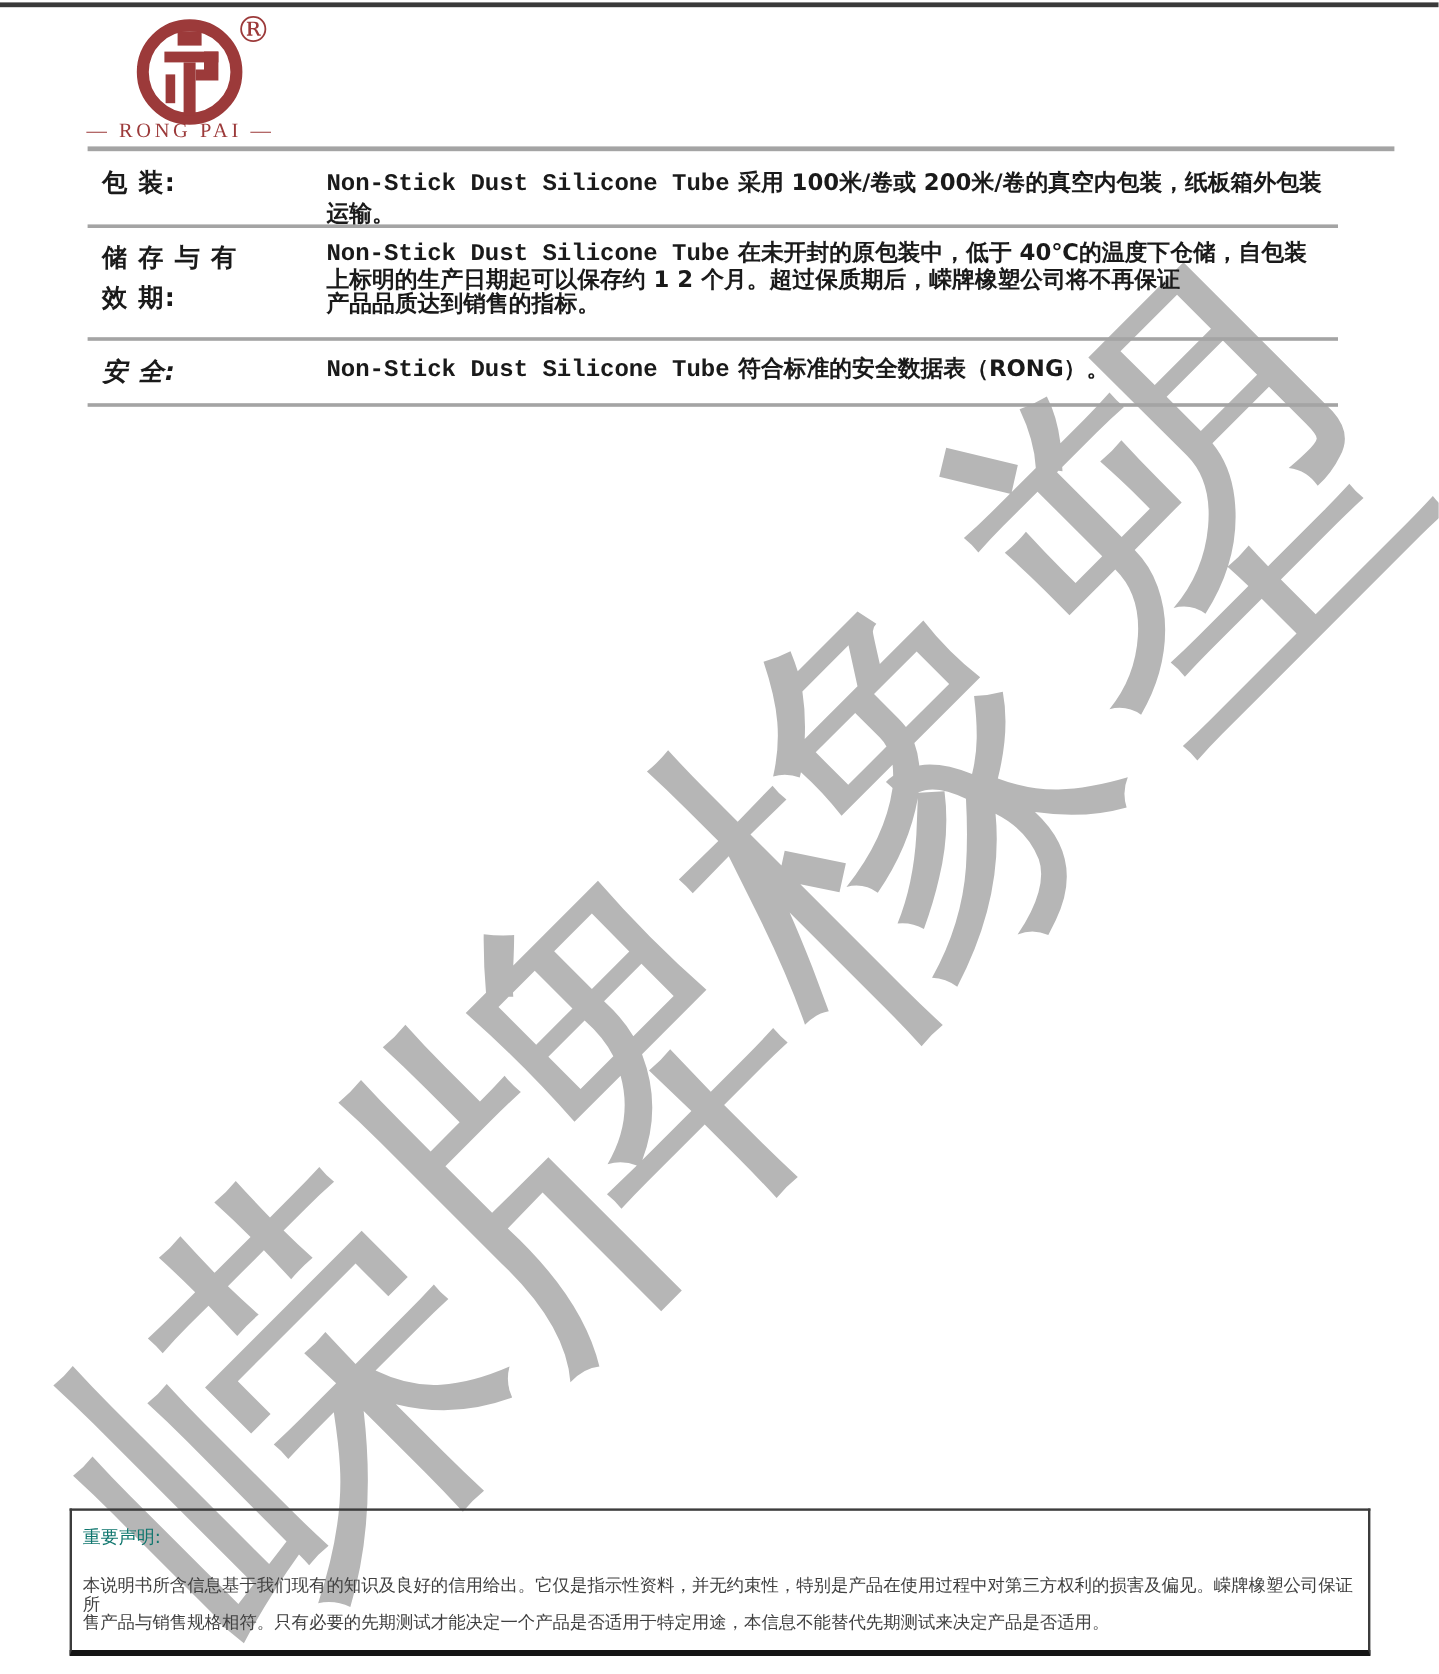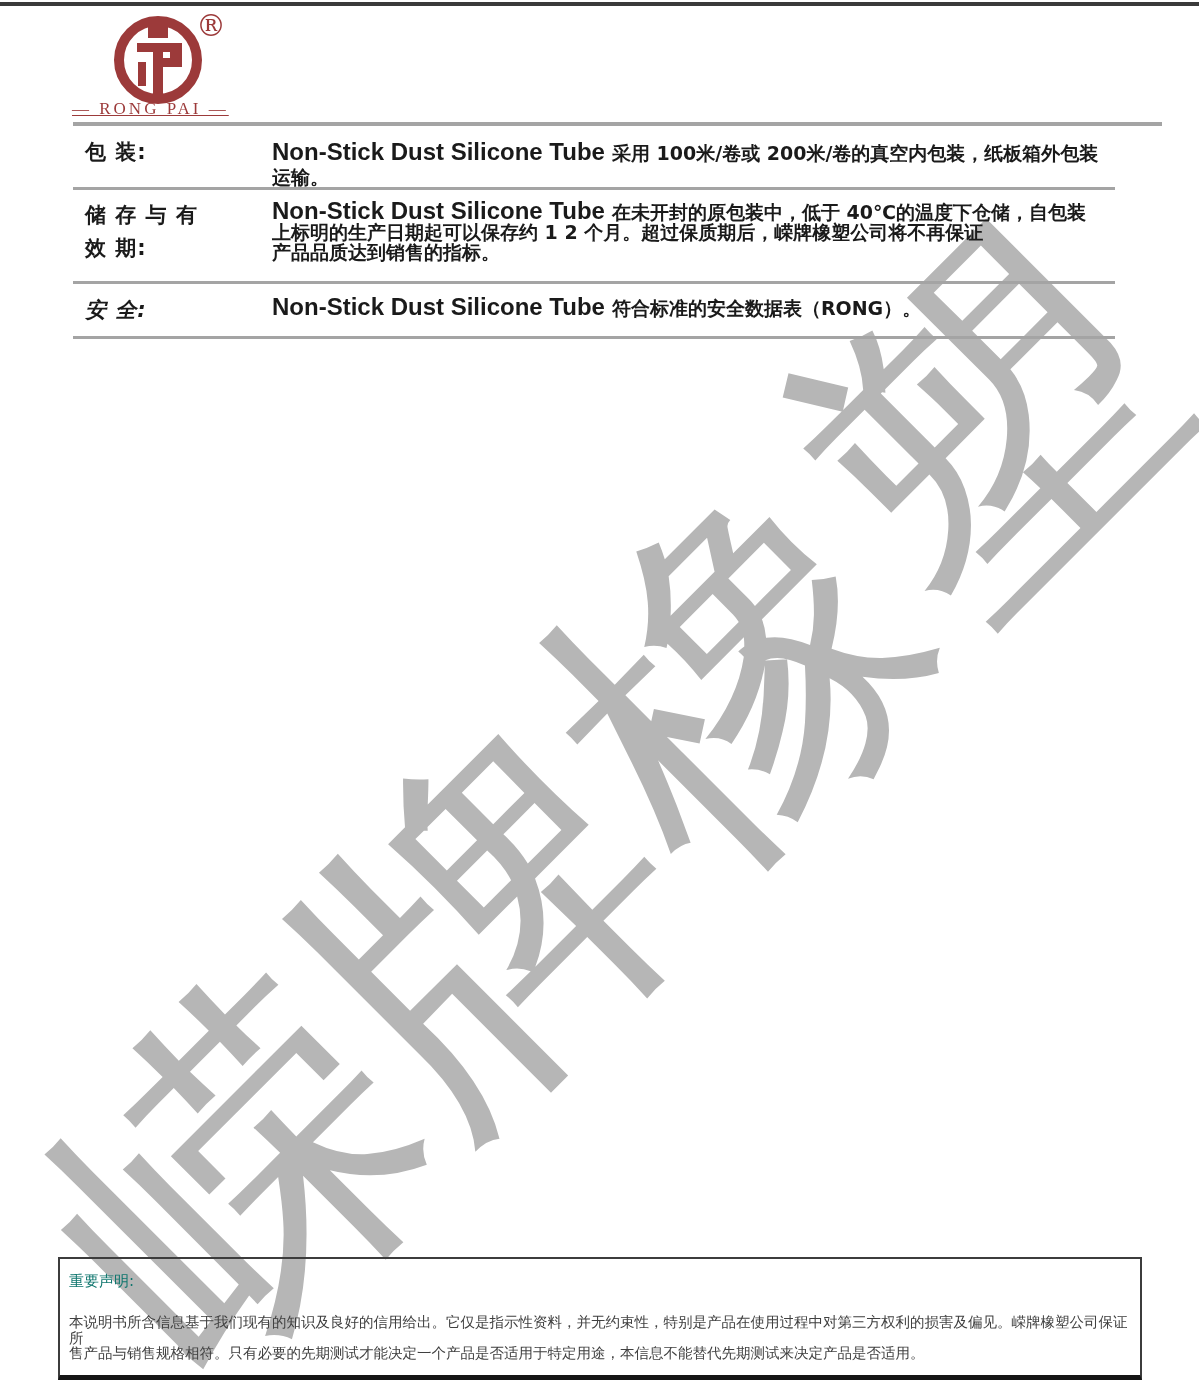--- a/index.html
+++ b/index.html
@@ -23,21 +23,20 @@
     position: absolute; left: 196px; top: 8px;
     font-size: 30px; color: #9c3a3a; z-index: 3;
     font-family: "DejaVu Serif", serif;
   }
   .brand {
     position: absolute; left: 72px; top: 99px;
     font-size: 17px; letter-spacing: 3px;
     color: #9c3a3a; z-index: 3;
     font-family: "Liberation Serif", serif;
     white-space: nowrap;
-    text-decoration: underline;
   }
   
   .rule { position: absolute; background: #a4a4a4; z-index: 2; height: 3px; }
   .rule-1 { left: 73px; top: 122px; width: 1089px; height: 4px; }
   .rule-2 { left: 73px; top: 187px; width: 1042px; }
   .rule-3 { left: 73px; top: 281px; width: 1042px; }
   .rule-4 { left: 73px; top: 336px; width: 1042px; }
   
   .row-label {
     position: absolute; left: 85px;
@@ -48,22 +47,22 @@
   .label-2 { top: 199px; }
   .label-3 { top: 294px; font-style: italic; }
   .row-content {
     position: absolute; left: 272px; width: 845px;
     font-size: 19px; line-height: 20px; z-index: 2;
   }
   .content-1 { top: 140px; line-height: 24px; }
   .content-2 { top: 201px; }
   .content-3 { top: 297px; }
   .product {
-    font-family: Liberation Sans, sans-serif;
-    font-weight: bold; font-size: 24px;
+    font-family: Liberation Mono, monospace;
+    font-weight: bold; font-size: 20px;
     margin-right: 7px;
   }
   .row-text { white-space: pre-line; font-weight: bold; }
   
   .watermark {
     position: absolute; left: 615px; top: 800px;
     transform: translate(-50%, -50%) rotate(-45deg);
     font-size: 350px; line-height: 1;
     color: #b6b6b6; white-space: nowrap;
     z-index: 1; letter-spacing: 2px;

